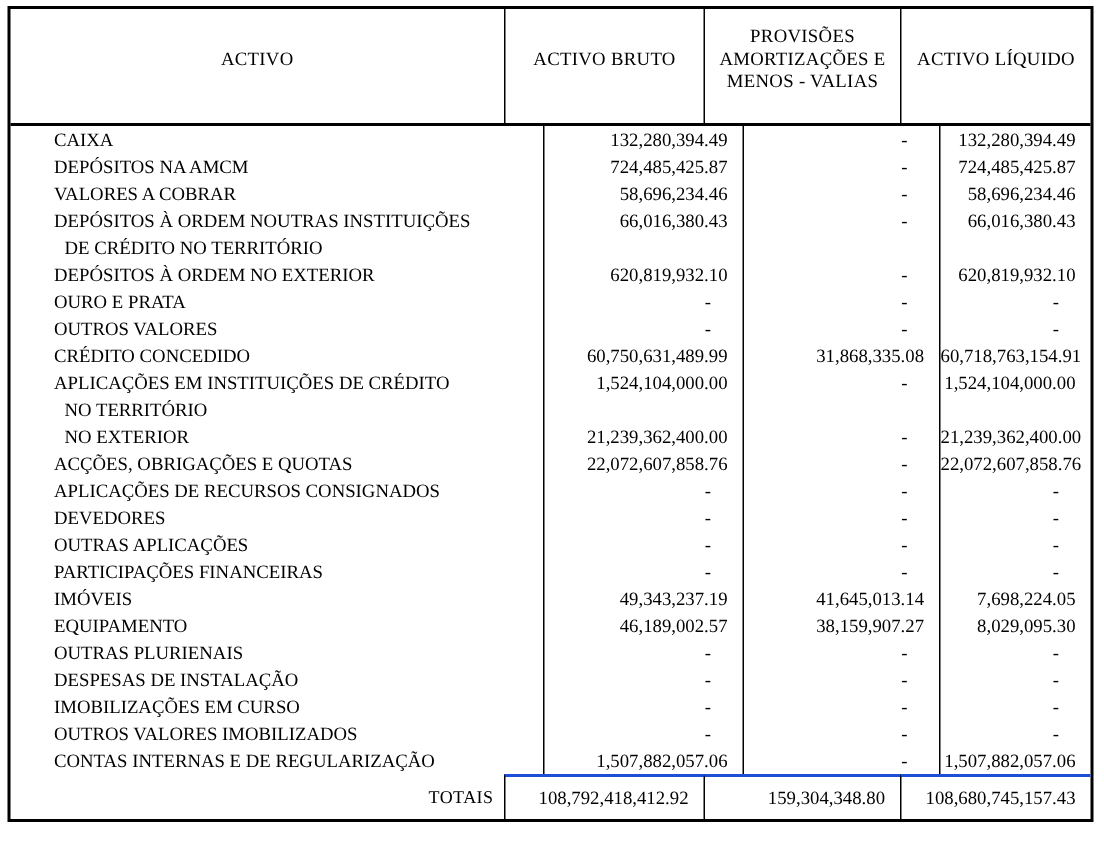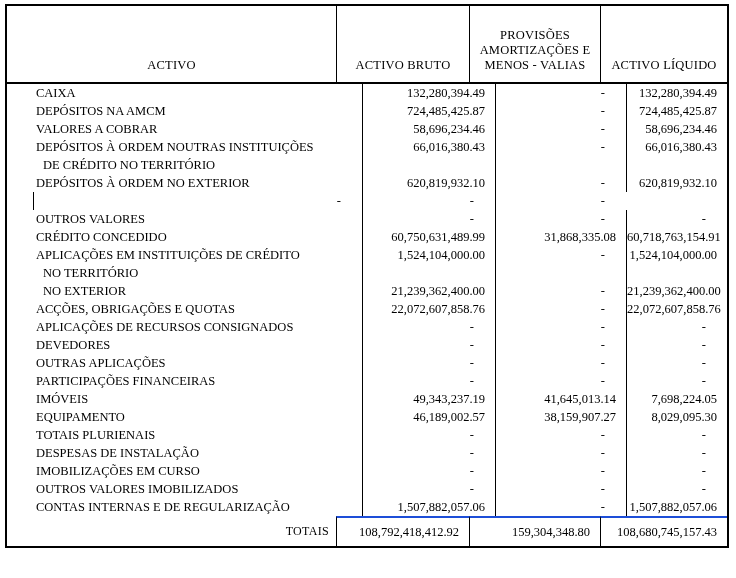--- a/index.html
+++ b/index.html
@@ -24,21 +24,21 @@
     grid-template-columns: 329px 133px 131px 1fr;
   }
   .cell { overflow: hidden; }
   .cell.vsep { border-left: 1px solid #000; }
 
   
   .hrow { height: 78px; border-bottom: 2px solid #000; }
   .hcell {
     display: flex;
     flex-direction: column;
-    justify-content: flex-end;
+    justify-content: center;
     align-items: center;
     text-align: center;
     padding-bottom: 9px;
     font-size: 12.5px;
     line-height: 15px;
     letter-spacing: 0.2px;
   }
 
   
   .brow { min-height: 18px; margin-left: 26px; }
@@ -142,20 +142,24 @@
     <div class="cell label">
       <div class="l1">DEPÓSITOS À ORDEM NO EXTERIOR</div>
 
     </div>
     <div class="cell vsep val">620,819,932.10</div>
     <div class="cell vsep val dash">-</div>
     <div class="cell vsep val">620,819,932.10</div>
   </div>
 
   <div class="grid-row brow">
+    <div class="cell label">
+      <div class="l1">OURO E PRATA</div>
+
+    </div>
     <div class="cell vsep val dash">-</div>
     <div class="cell vsep val dash">-</div>
     <div class="cell vsep val dash">-</div>
   </div>
 
   <div class="grid-row brow">
     <div class="cell label">
       <div class="l1">OUTROS VALORES</div>
 
     </div>
@@ -258,21 +262,21 @@
       <div class="l1">EQUIPAMENTO</div>
 
     </div>
     <div class="cell vsep val">46,189,002.57</div>
     <div class="cell vsep val">38,159,907.27</div>
     <div class="cell vsep val">8,029,095.30</div>
   </div>
 
   <div class="grid-row brow">
     <div class="cell label">
-      <div class="l1">TOTAIS PLURIENAIS</div>
+      <div class="l1">OUTRAS PLURIENAIS</div>
 
     </div>
     <div class="cell vsep val dash">-</div>
     <div class="cell vsep val dash">-</div>
     <div class="cell vsep val dash">-</div>
   </div>
 
   <div class="grid-row brow">
     <div class="cell label">
       <div class="l1">DESPESAS DE INSTALAÇÃO</div>

